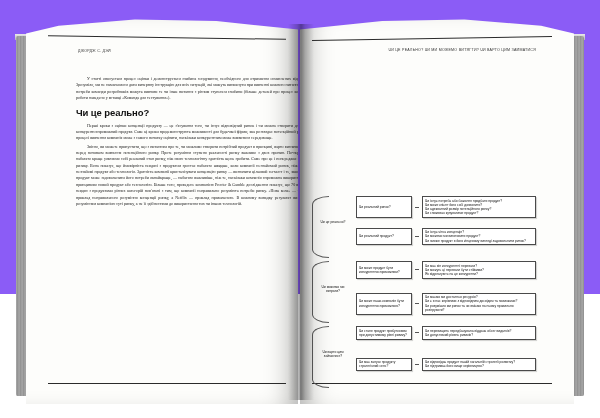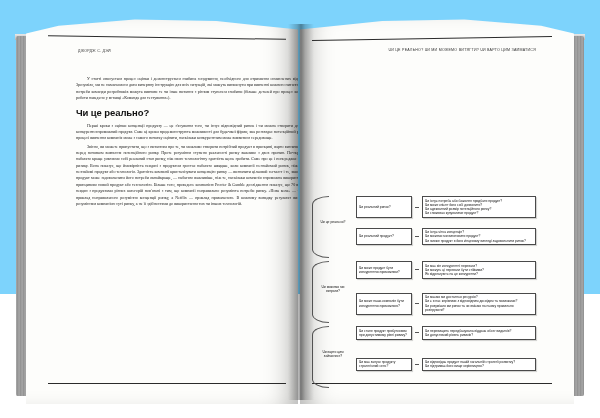--- a/index.html
+++ b/index.html
@@ -7,21 +7,21 @@
     margin: 0; padding: 0;
     width: 600px; height: 418px;
     overflow: hidden;
     background: #ffffff;
     font-family: "Liberation Serif", serif;
   }
 
   #stage {
     position: relative;
     width: 600px; height: 294px;
-    background: #7dd3fc;
+    background: #8b5cf6;
   }
 
   
   .edge-stack {
     position: absolute;
     top: 36px;
     width: 14px;
     height: 360px;
     background:
       repeating-linear-gradient(to right,

